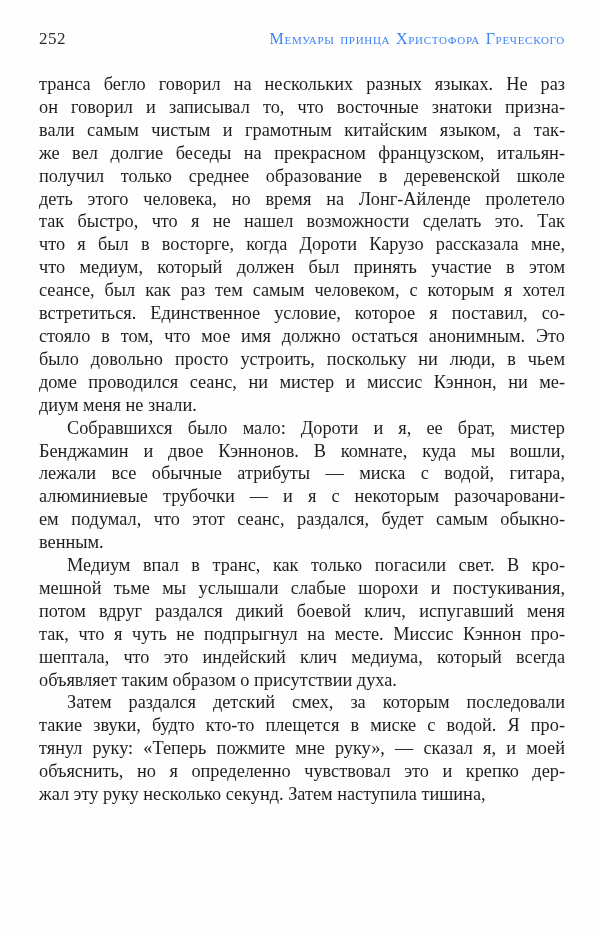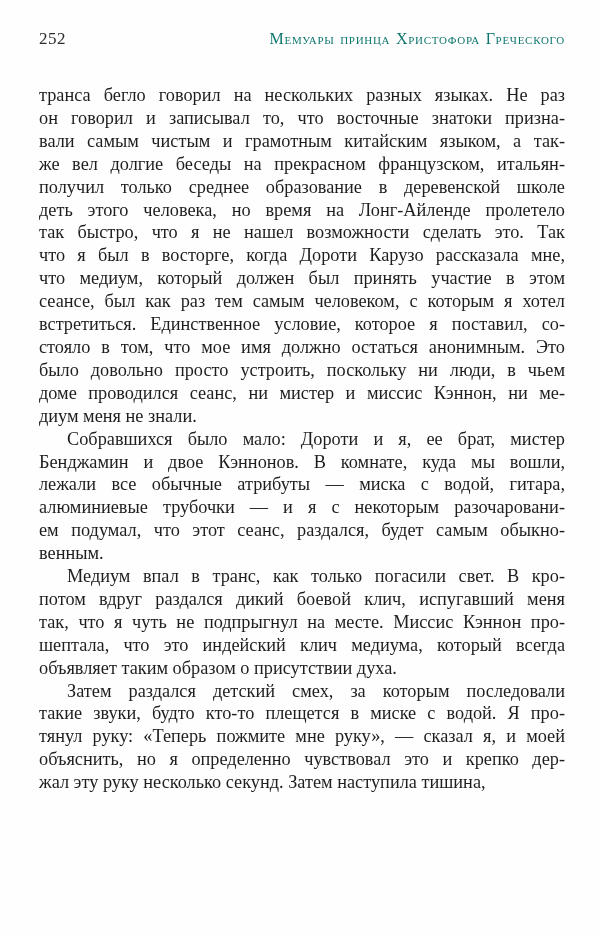--- a/index.html
+++ b/index.html
@@ -28,25 +28,25 @@
     font-size: 17px;
     letter-spacing: 0.5px;
     color: #2b2b2b;
   }
   .running-title {
     font-size: 16px;
     font-variant: small-caps;
     font-variant-caps: small-caps;
     letter-spacing: 0.7px;
     word-spacing: 1px;
-    color: #0f766e;
+    color: #3b82f6;
   }
   .page-body {
     position: absolute;
-    left: 39px; top: 84px;
+    left: 39px; top: 73px;
     width: 526px;
   }
   .para { margin: 0; padding: 0; }
   .line {
     display: block;
     font-size: 18.3px;
     line-height: 22.9px;
     color: #1e1e1e;
     text-align: justify;
     text-align-last: justify;
@@ -85,20 +85,21 @@
       <p class="para">
         <span class="line indent">Собравшихся было мало: Дороти и я, ее брат, мистер</span>
         <span class="line">Бенджамин и двое Кэннонов. В комнате, куда мы вошли,</span>
         <span class="line">лежали все обычные атрибуты — миска с водой, гитара,</span>
         <span class="line">алюминиевые трубочки — и я с некоторым разочаровани-</span>
         <span class="line">ем подумал, что этот сеанс, раздался, будет самым обыкно-</span>
         <span class="line last">венным.</span>
       </p>
       <p class="para">
         <span class="line indent">Медиум впал в транс, как только погасили свет. В кро-</span>
+        <span class="line">мешной тьме мы услышали слабые шорохи и постукивания,</span>
         <span class="line">потом вдруг раздался дикий боевой клич, испугавший меня</span>
         <span class="line">так, что я чуть не подпрыгнул на месте. Миссис Кэннон про-</span>
         <span class="line">шептала, что это индейский клич медиума, который всегда</span>
         <span class="line last">объявляет таким образом о присутствии духа.</span>
       </p>
       <p class="para">
         <span class="line indent">Затем раздался детский смех, за которым последовали</span>
         <span class="line">такие звуки, будто кто-то плещется в миске с водой. Я про-</span>
         <span class="line">тянул руку: «Теперь пожмите мне руку», — сказал я, и моей</span>
         <span class="line">объяснить, но я определенно чувствовал это и крепко дер-</span>

